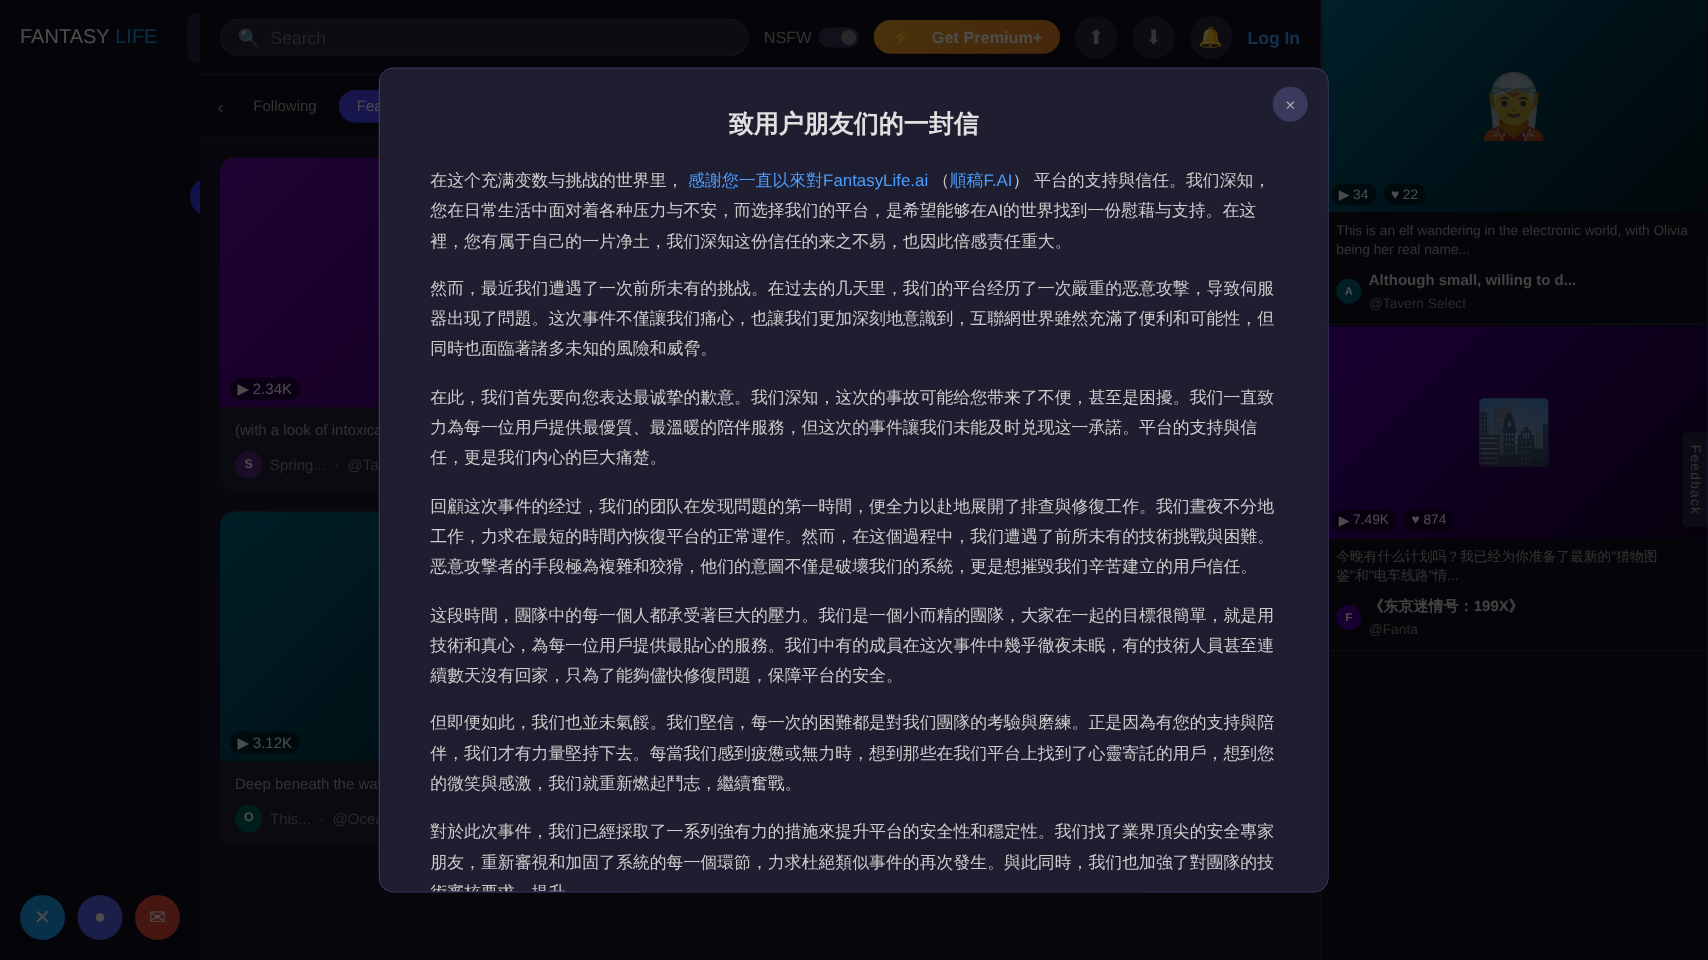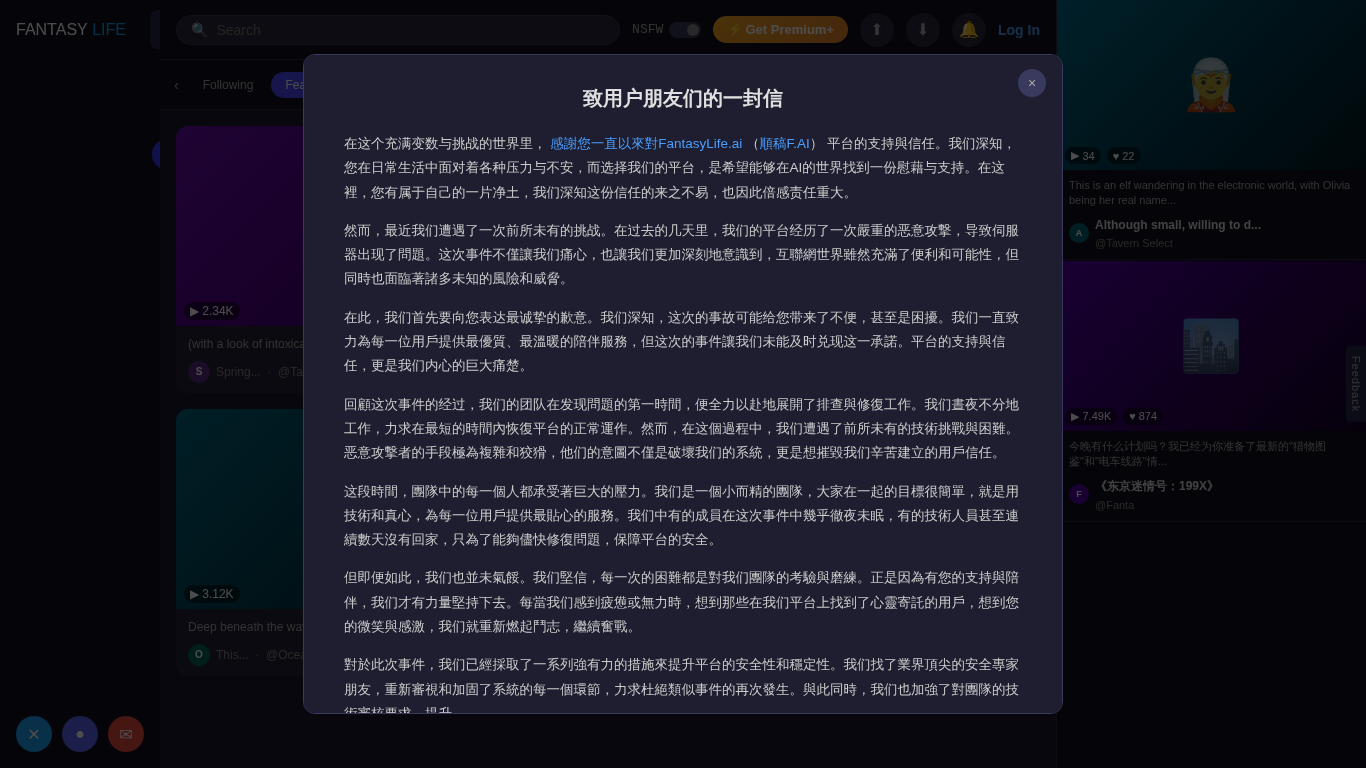--- a/index.html
+++ b/index.html
@@ -137,21 +137,20 @@
       gap: 12px;
       margin-left: auto;
     }
 
     .nsfw-toggle {
       display: flex;
       align-items: center;
       gap: 6px;
       font-size: 13px;
       color: #aaa;
-      font-family: Liberation Mono, monospace;
     }
 
     .toggle-dot {
       width: 32px;
       height: 16px;
       background: #3a3a5e;
       border-radius: 8px;
       position: relative;
       cursor: pointer;
     }
@@ -171,21 +170,21 @@
       background: linear-gradient(135deg, #f5a623, #e8832a);
       color: white;
       border: none;
       border-radius: 20px;
       padding: 6px 14px;
       cursor: pointer;
       font-size: 13px;
       font-weight: 600;
       display: flex;
       align-items: center;
-      gap: 2px;
+      gap: 16px;
     }
 
     .header-icon-btn {
       background: #2a2a3e;
       border: none;
       border-radius: 50%;
       width: 34px;
       height: 34px;
       cursor: pointer;
       display: flex;

